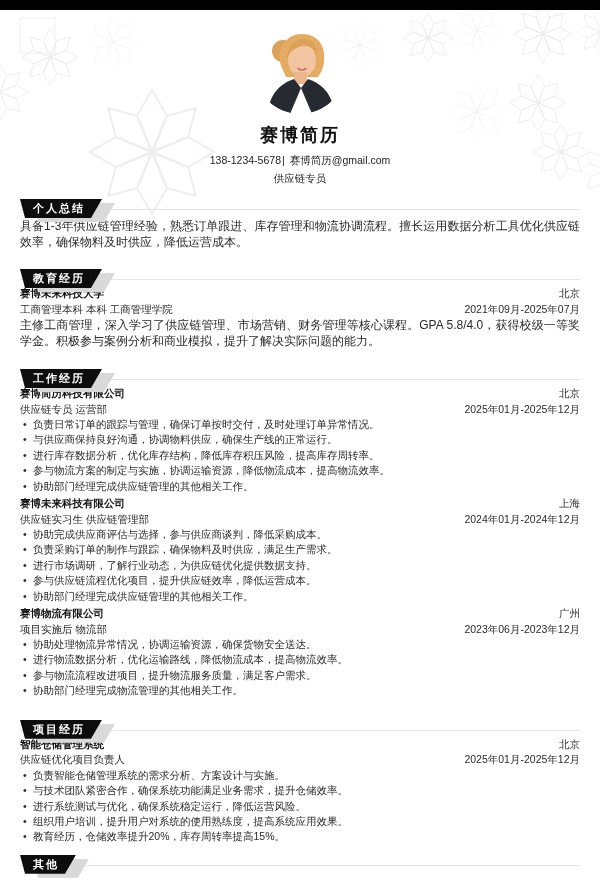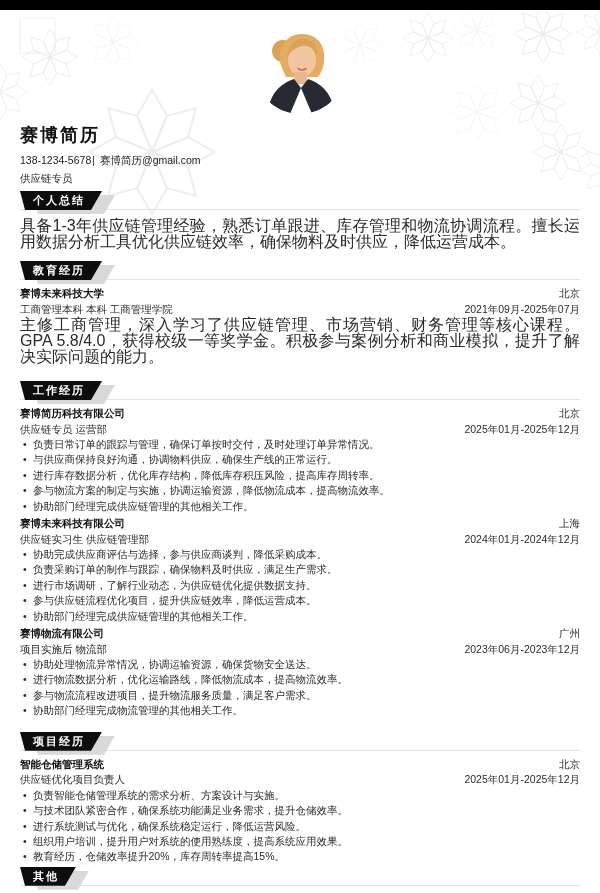--- a/index.html
+++ b/index.html
@@ -7,38 +7,38 @@
     width:600px;height:893px;overflow:hidden;position:relative;
     background:#ffffff;color:#222;
     font-family:"Liberation Sans","DejaVu Sans",sans-serif;
     -webkit-font-smoothing:antialiased;
   }
   .topbar{height:10px;background:#000;position:relative;z-index:3;}
   
   .bg-pattern{position:absolute;top:0;left:0;z-index:0;pointer-events:none;}
   .content{position:relative;z-index:1;padding:0 20px;}
   
-  .resume-header{}
+  .resume-header{text-align:center;}
   .avatar{width:92px;height:92px;margin:12px auto 0;border-radius:50%;overflow:hidden;}
   .avatar svg{display:block;width:100%;height:100%;}
   .name{font-size:18px;font-weight:bold;color:#111;margin-top:9px;letter-spacing:2px;}
   .contact{font-size:10.5px;color:#1c1c1c;margin-top:7px;}
   .contact .pipe{margin:0 5px 0 1px;}
   .jobtitle{font-size:10.5px;color:#1c1c1c;margin-top:4px;}
   
   .sec-head{position:relative;height:19px;margin-top:11px;}
   .sec-head::after{content:"";position:absolute;left:0;right:0;bottom:0;border-bottom:1px solid #e4e4e4;}
-  .badge-outer{position:absolute;left:0;top:0;height:19px;display:inline-block;z-index:2;}
+  .badge-outer{position:absolute;left:0;top:8px;height:19px;display:inline-block;z-index:2;}
   .badge-shadow{position:absolute;left:13px;top:4px;width:100%;height:100%;background:#d9d9d9;
     clip-path:polygon(0 0,100% 0,calc(100% - 11px) 100%,5px 100%);}
   .badge{position:relative;height:19px;line-height:19px;padding:0 17px 0 13px;background:#0d0d0d;color:#fff;
     font-size:11px;font-weight:bold;letter-spacing:2px;
     clip-path:polygon(0 0,100% 0,calc(100% - 11px) 100%,5px 100%);}
   
-  .para{font-size:16px;line-height:16px;color:#2a2a2a;margin-top:8px;text-align:justify;}
+  .para{font-size:12px;line-height:16px;color:#2a2a2a;margin-top:8px;text-align:justify;}
   .entry{margin-top:6px;}
   .row{display:flex;justify-content:space-between;align-items:baseline;font-size:10.5px;line-height:15.5px;color:#2a2a2a;}
   .row .strong{font-weight:bold;color:#111;}
   .bullets{margin:0;padding:0;list-style:none;}
   .bullets li{position:relative;padding-left:13px;font-size:10.5px;line-height:15.4px;color:#2a2a2a;}
   .bullets li::before{content:"•";position:absolute;left:3px;top:0;color:#2a2a2a;}
 </style>
 </head>
 <body>
 

